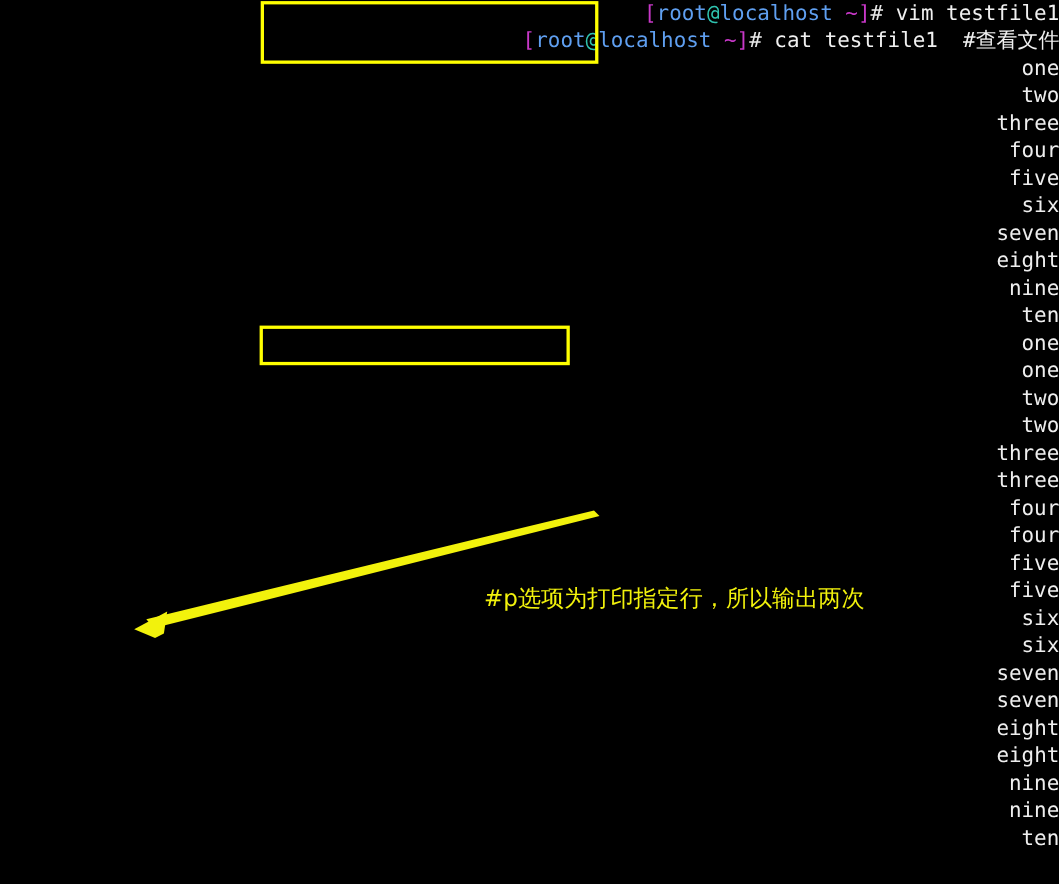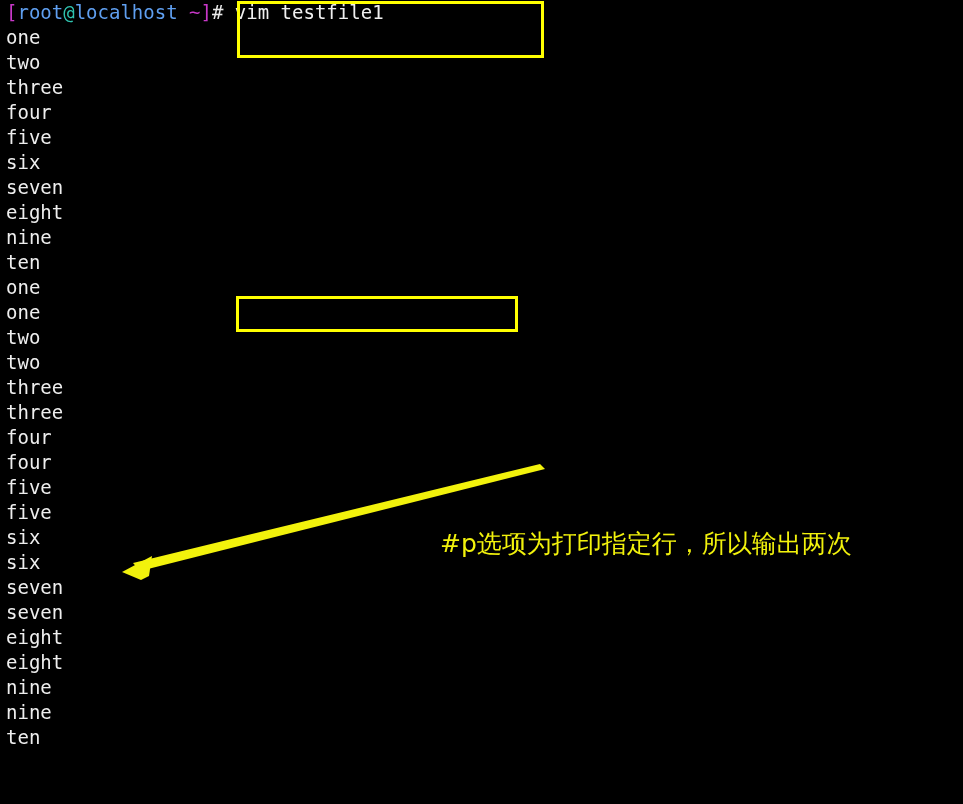--- a/index.html
+++ b/index.html
@@ -30,20 +30,21 @@
     padding: 0;
   }
   .line {
     height: 25px;
     line-height: 25px;
     font-size: 19px;
     letter-spacing: 0px;
     white-space: pre;
     padding-left: 6px;
     color: #e8e8e8;
+    text-align: right;
   }
   .line.out {
     color: #eeeeee;
   }
 
   
   .bk   { color: #c838c8; }   
   .usr  { color: #5f9ff0; }   
   .at   { color: #2fc4b0; }   
   .host { color: #5f9ff0; }   
@@ -60,21 +61,21 @@
   }
   #box-cmd1 { left: 237px; top: 1px;   width: 307px; height: 57px; }
   #box-cmd2 { left: 236px; top: 296px; width: 282px; height: 36px; }
 
   
   .annot {
     position: absolute;
     left: 440px;
     top: 531px;
     font-family: "DejaVu Sans", "Liberation Sans", sans-serif;
-    font-size: 25px;
+    font-size: 21px;
     line-height: 26px;
     color: #f2f20c;
     white-space: pre;
     text-align: center;
   }
 
   
   #arrow-svg {
     position: absolute;
     left: 0;
@@ -86,20 +87,21 @@
 </style>
 </head>
 <body>
 
 <div id="screen">
 
   <div class="term">
 
     <div class="line"><span class="bk">[</span><span class="usr">root</span><span class="at">@</span><span class="host">localhost</span><span class="bk"> ~</span><span class="bk">]</span><span class="hash">#</span><span class="cmd"> vim testfile1</span></div>
 
+    <div class="line"><span class="bk">[</span><span class="usr">root</span><span class="at">@</span><span class="host">localhost</span><span class="bk"> ~</span><span class="bk">]</span><span class="hash">#</span><span class="cmd"> cat testfile1  #查看文件</span></div>
 
     <div id="cat-output">
         <div class="line out">one</div>
         <div class="line out">two</div>
         <div class="line out">three</div>
         <div class="line out">four</div>
         <div class="line out">five</div>
         <div class="line out">six</div>
         <div class="line out">seven</div>
         <div class="line out">eight</div>

